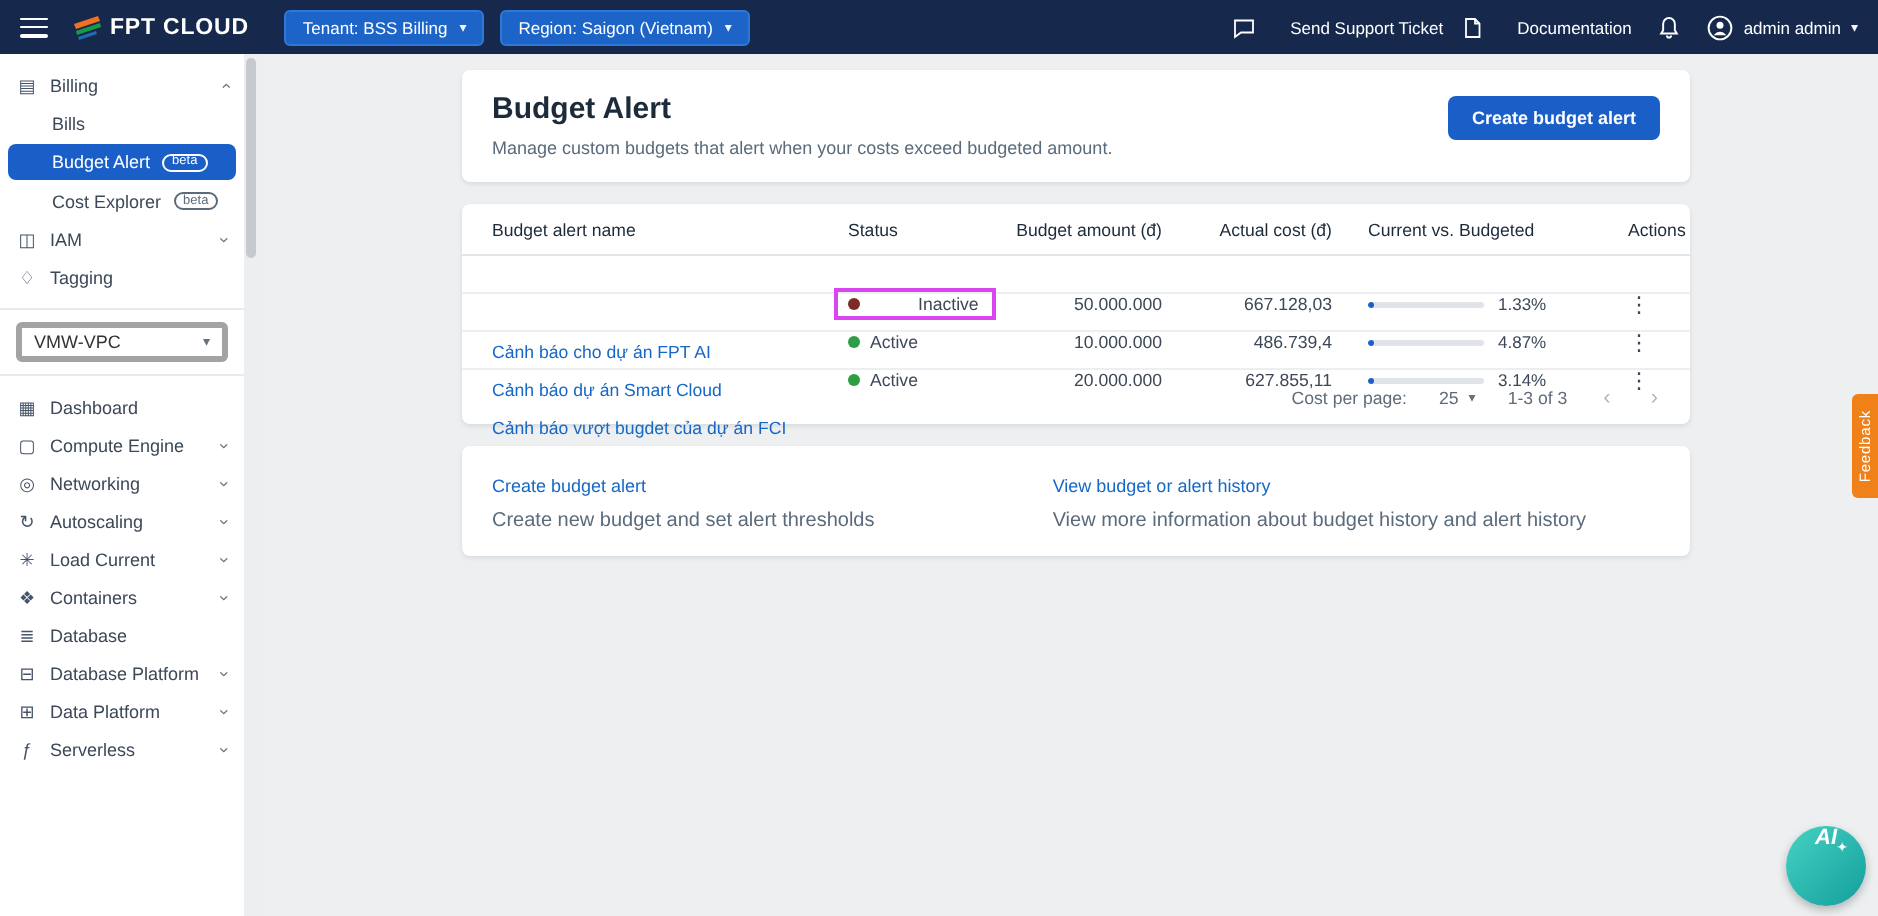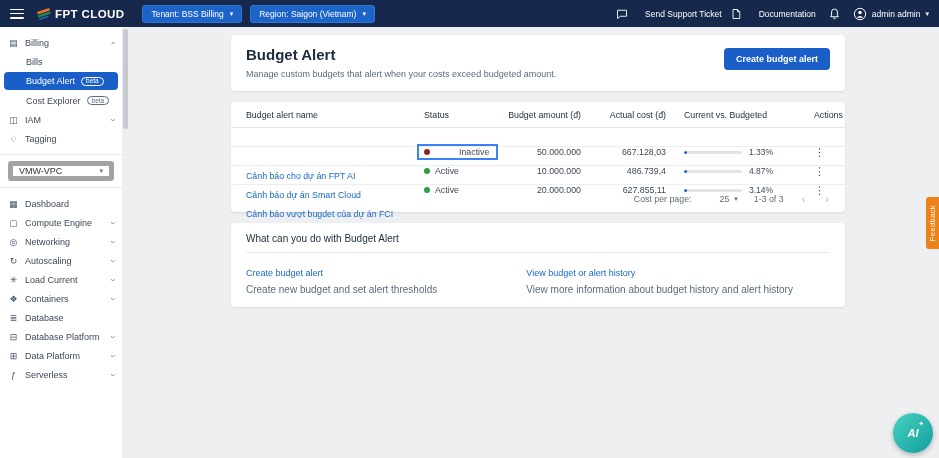--- a/index.html
+++ b/index.html
@@ -26,21 +26,21 @@
   .sb-item .sb-ico { width:11px; font-size:9px; color:#44546a; text-align:center; flex:0 0 11px; }
   .sb-item .sb-label { overflow:hidden; text-overflow:ellipsis; }
   .sb-item.child { padding-left:26px; }
   .sb-chev { margin-left:auto; display:inline-block; color:#6b7786; font-size:9px; }
   .sb-chev.down { transform:rotate(90deg); }
   .sb-chev.up { transform:rotate(-90deg); }
   .sb-item.selected { background:#1a5fc8; color:#fff; border-radius:4px; margin:1px 4px; padding-left:22px; height:18px; }
   .sb-item.selected .beta { border-color:#fff; color:#fff; }
   .beta { border:1px solid #5a6b7c; color:#5a6b7c; font-size:6.5px; border-radius:7px; padding:0 4px; line-height:8px; height:9px; display:inline-flex; align-items:center; }
   .sb-divider { height:1px; background:#e8eaec; margin:6px 0; }
-  .sb-select { display:flex; align-items:center; justify-content:space-between; border:5px solid #a3a3a3; border-radius:3px; margin:4px 8px; height:20px; padding:0 6px; font-size:9px; color:#333; cursor:pointer; }
+  .sb-select { display:flex; align-items:center; justify-content:space-between; border:3px solid #a3a3a3; border-radius:3px; margin:4px 8px; height:20px; padding:0 6px; font-size:9px; color:#333; cursor:pointer; }
   .sb-select .caret { color:#5a6b7c; }
 
   
   .main { position:absolute; top:27px; left:129px; right:0; bottom:0; overflow:hidden; }
   .content { padding:8px 94px 0 102px; }
   .card { background:#fff; border-radius:4px; box-shadow:0 1px 2px rgba(20,35,60,.10); margin-bottom:11px; }
   .head-card { display:flex; justify-content:space-between; align-items:flex-start; padding:11px 15px 12px; }
   .page-title { font-size:15px; font-weight:700; color:#1c2b3a; margin-bottom:6px; }
   .page-subtitle { font-size:9px; color:#5a6b7c; }
   .primary-btn { background:#1a5fc8; color:#fff; border:none; border-radius:4px; font-size:9px; font-weight:700; padding:6px 12px; cursor:pointer; font-family:inherit; margin-top:2px; white-space:nowrap; }
@@ -49,43 +49,43 @@
   .trow { display:grid; grid-template-columns:178px 80px 95px 85px 130px 1fr; align-items:center; padding:0 15px; border-bottom:1px solid #eceef0; }
   .thead { height:26px; border-bottom:1px solid #e2e5e9; }
   .th { font-size:8.8px; font-weight:400; color:#1c2b3a; white-space:nowrap; }
   .trow.data { height:19px; }
   .td { font-size:8.8px; color:#3c4858; white-space:nowrap; }
   .td.link { color:#1668c7; cursor:pointer; overflow:hidden; text-overflow:ellipsis;margin-top:48px; }
   .num { text-align:right; padding-right:18px; }
   .th.num { padding-right:18px; }
   .status-wrap { display:inline-flex; align-items:center; gap:5px; }
   .dot { width:6px; height:6px; border-radius:50%; display:inline-block; }
-  .annotated { border:2px solid #3b82f6; padding:1px 7px 1px 5px; margin-left:-7px;gap:29px; }
+  .annotated { border:2px solid #d946ef; padding:1px 7px 1px 5px; margin-left:-7px;gap:29px; }
   .progress-cell { display:flex; align-items:center; gap:7px; }
   .track { width:58px; height:3px; background:#e0e3e7; border-radius:2px; overflow:hidden; }
   .fill { height:3px; background:#1a5fc8; border-radius:2px; min-width:3px; }
   .pct { font-size:8.5px; color:#3c4858; }
   .actions-cell { text-align:right; padding-right:16px; }
   .kebab { font-size:11px; color:#3c4858; cursor:pointer; letter-spacing:0; }
   .pagination { display:flex; align-items:center; justify-content:flex-end; gap:16px; height:27px; padding-right:14px; font-size:8.8px; color:#5f6b7a; }
-  .rpp { display:inline-flex; align-items:center; gap:5px; cursor:pointer;margin-left:12px; }
+  .rpp { display:inline-flex; align-items:center; gap:5px; cursor:pointer; }
   .pg-btn { color:#aeb6bf; font-size:11px; cursor:pointer; padding:0 2px; }
 
   
   .help-card { padding:10px 15px 12px; }
   .help-title { font-size:10px; color:#1c2b3a; padding-bottom:8px; border-bottom:1px solid #e8eaec; margin-bottom:9px; }
   .help-cols { display:flex; }
   .help-col { width:48%; }
   .help-link { font-size:9px; color:#1668c7; cursor:pointer; display:inline-block; }
   .help-desc { font-size:10px; color:#5a6b7c; margin-top:4px; }
 
   
   .feedback { position:absolute; right:0; top:197px; width:13px; height:52px; background:#f08119; border-radius:3px 0 0 3px; display:flex; align-items:center; justify-content:center; cursor:pointer; z-index:40; }
   .feedback span { writing-mode:vertical-rl; transform:rotate(180deg); color:#fff; font-size:7.5px; letter-spacing:.4px; }
-  .ai-fab { position:absolute; right:6px; bottom:5px; width:40px; height:40px; border-radius:50%; background:linear-gradient(135deg,#46d2c2,#139e9d); box-shadow:0 2px 5px rgba(0,0,0,.25); display:flex; align-items:center; justify-content:center; cursor:pointer; z-index:40; }
+  .ai-fab { position:absolute; right:6px; bottom:5px; width:40px; height:40px; border-radius:50%; background:linear-gradient(135deg,#46d2c2,#139e9d); box-shadow:0 2px 5px rgba(0,0,0,.25); display:flex; align-items:flex-start; justify-content:center; cursor:pointer; z-index:40; }
   .ai-fab .ai-txt { color:#fff; font-weight:700; font-size:11px; font-style:italic; }
   .ai-fab .spark { position:absolute; top:7px; right:9px; color:#fff; font-size:7px; }
 </style>
 </head>
 <body>
 
 <header class="topbar">
   <div class="tb-left">
     <span class="hamburger">
         <i></i>
@@ -314,21 +314,20 @@
           <span>25</span>
           <span class="caret">▾</span>
         </span>
         <span>1-3 of 3</span>
         <span class="pg-btn">‹</span>
         <span class="pg-btn">›</span>
       </div>
     </section>
 
     <section class="card help-card">
-      <div class="help-title">What can you do with Budget Alert</div>
       <div class="help-cols">
         <div class="help-col">
           <a class="help-link">Create budget alert</a>
           <p class="help-desc">Create new budget and set alert thresholds</p>
         </div>
         <div class="help-col">
           <a class="help-link">View budget or alert history</a>
           <p class="help-desc">View more information about budget history and alert history</p>
         </div>
       </div>

